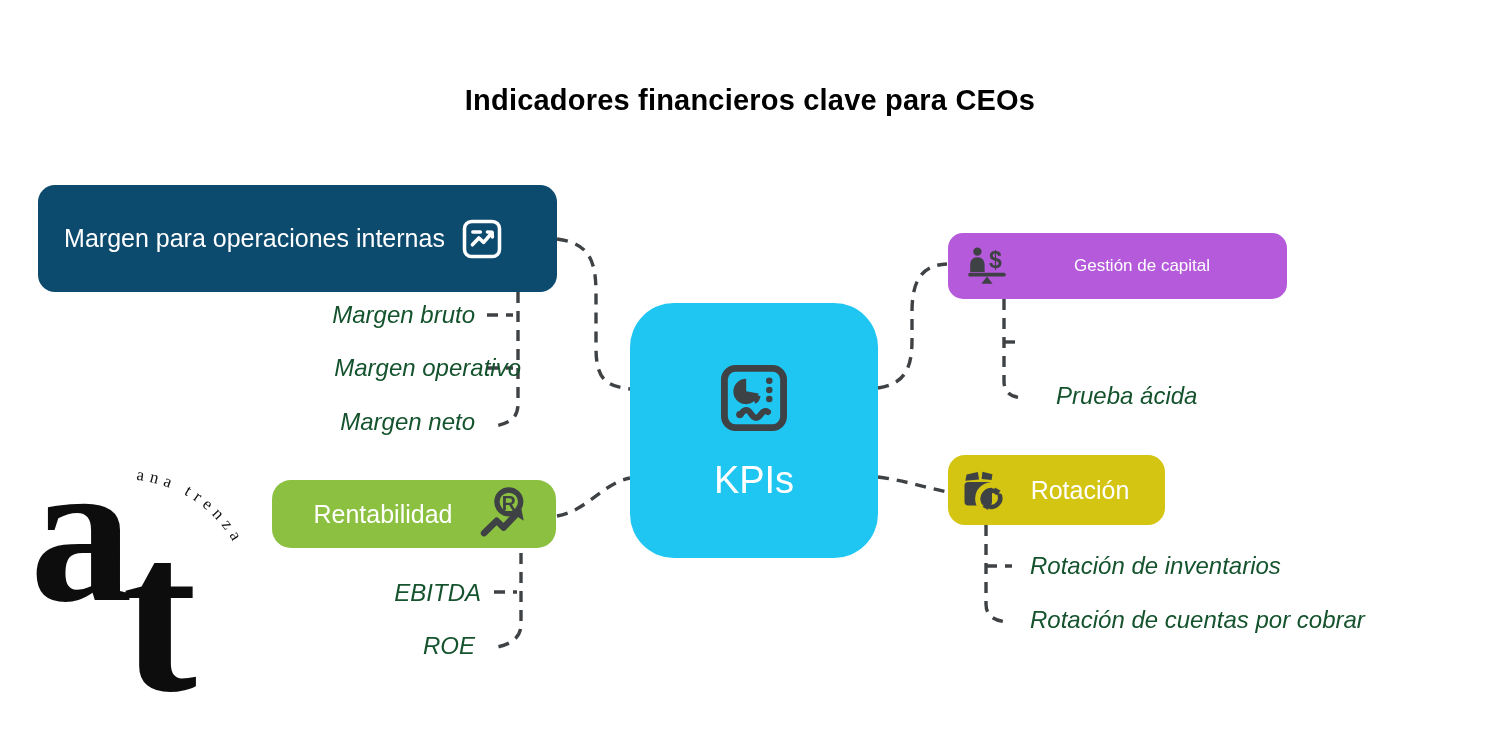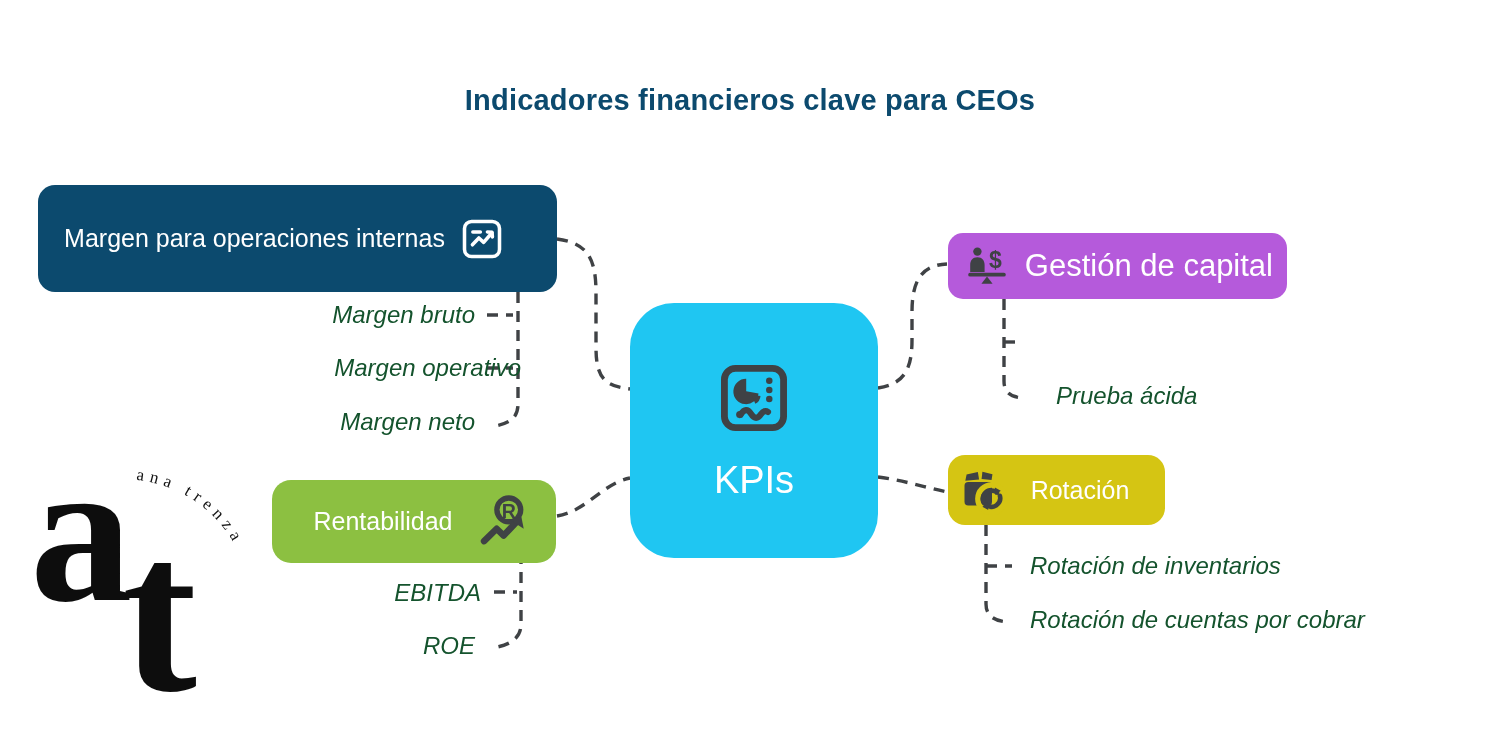--- a/index.html
+++ b/index.html
@@ -1,41 +1,41 @@
 <!DOCTYPE html>
 <html><head>
 <meta charset="utf-8">
 <style>
   * { margin:0; padding:0; box-sizing:border-box; }
   body { background:#ffffff; font-family:"Liberation Sans", sans-serif; }
   .stage { position:relative; width:1500px; height:743px; background:#ffffff; overflow:hidden; }
 
   .title { position:absolute; top:84px; left:0; width:100%; text-align:center;
-           font-size:29px; font-weight:bold; color:#0c4a6e; letter-spacing:0.2px; }
+           font-size:29px; font-weight:bold; color:#000000; letter-spacing:0.2px; }
 
   svg.connectors { position:absolute; left:0; top:0; width:1500px; height:743px; pointer-events:none; }
   .dash { fill:none; stroke:#3f4245; stroke-width:3.4; stroke-dasharray:11 8; }
 
   .node { position:absolute; display:flex; align-items:center; color:#ffffff; }
   .node .label { font-weight:normal; }
 
   .node-margen { left:38px; top:185px; width:519px; height:107px; border-radius:17px; }
   .node-margen .label { flex:1; text-align:center; font-size:25px; line-height:1.35; padding-left:22px; }
   .node-margen .icon { width:50px; height:50px; margin-right:50px; margin-left:8px; }
 
   .node-kpis { left:630px; top:303px; width:248px; height:255px; border-radius:44px;
                flex-direction:column; justify-content:flex-start; }
   .node-kpis .icon { width:78px; height:78px; margin-top:56px; }
   .node-kpis .label { font-size:38px; margin-top:22px; }
 
   .node-gestion { left:948px; top:233px; width:339px; height:66px; border-radius:15px; }
   .node-gestion .icon { width:48px; height:48px; margin-left:15px; }
-  .node-gestion .label { flex:1; text-align:right; font-size:31px; padding-right:14px; }
+  .node-gestion .label { flex:1; text-align:center; font-size:17px; padding-right:14px; }
 
-  .node-rentabilidad { left:272px; top:480px; width:284px; height:83px; border-radius:19px; }
+  .node-rentabilidad { left:272px; top:480px; width:284px; height:68px; border-radius:19px; }
   .node-rentabilidad .label { flex:1; text-align:center; font-size:25px; padding-left:16px; }
   .node-rentabilidad .icon { width:56px; height:56px; margin-right:22px; }
 
   .node-rotacion { left:948px; top:455px; width:217px; height:70px; border-radius:17px; }
   .node-rotacion .icon { width:50px; height:50px; margin-left:9px; }
   .node-rotacion .label { flex:1; text-align:center; font-size:25px; padding-right:12px; }
 
   .child { position:absolute; font-size:24px; color:#14532d; white-space:nowrap; transform:translateY(-50%);font-style:italic; }
   .child.r-align { text-align:right; }
 

